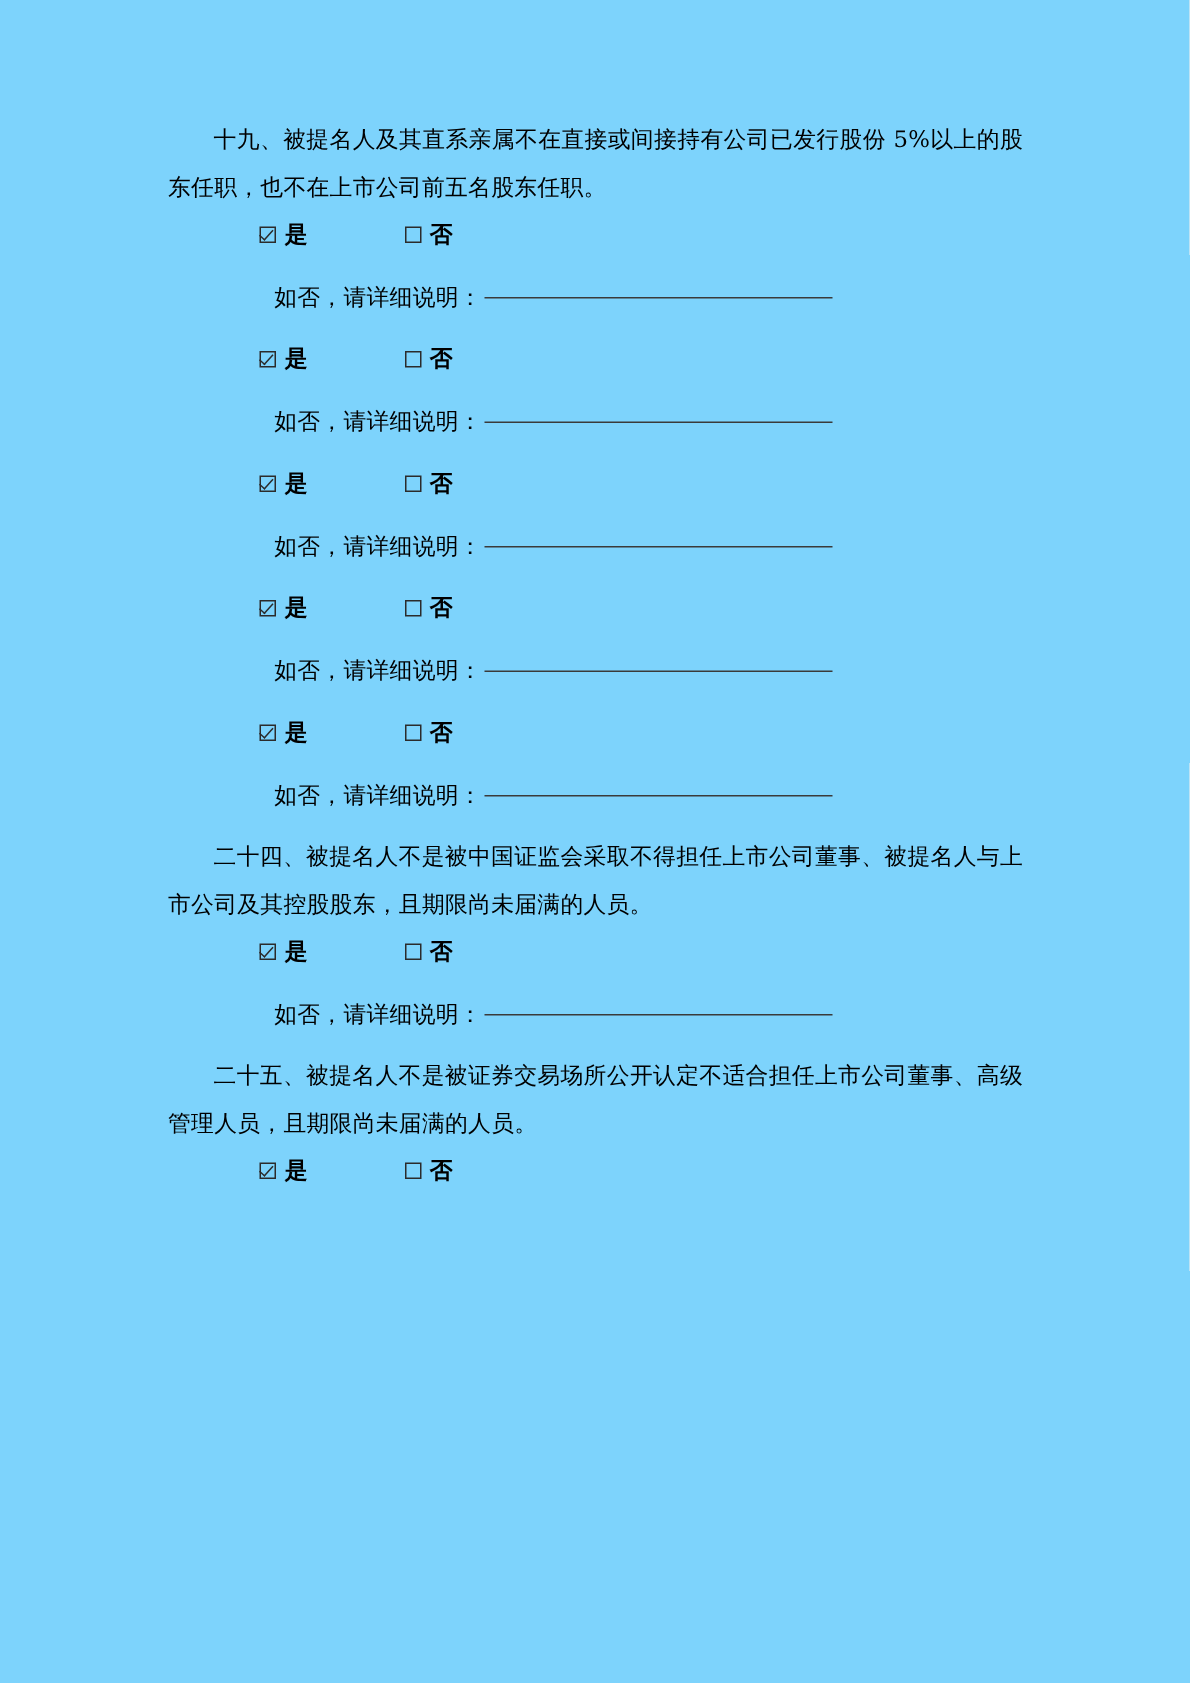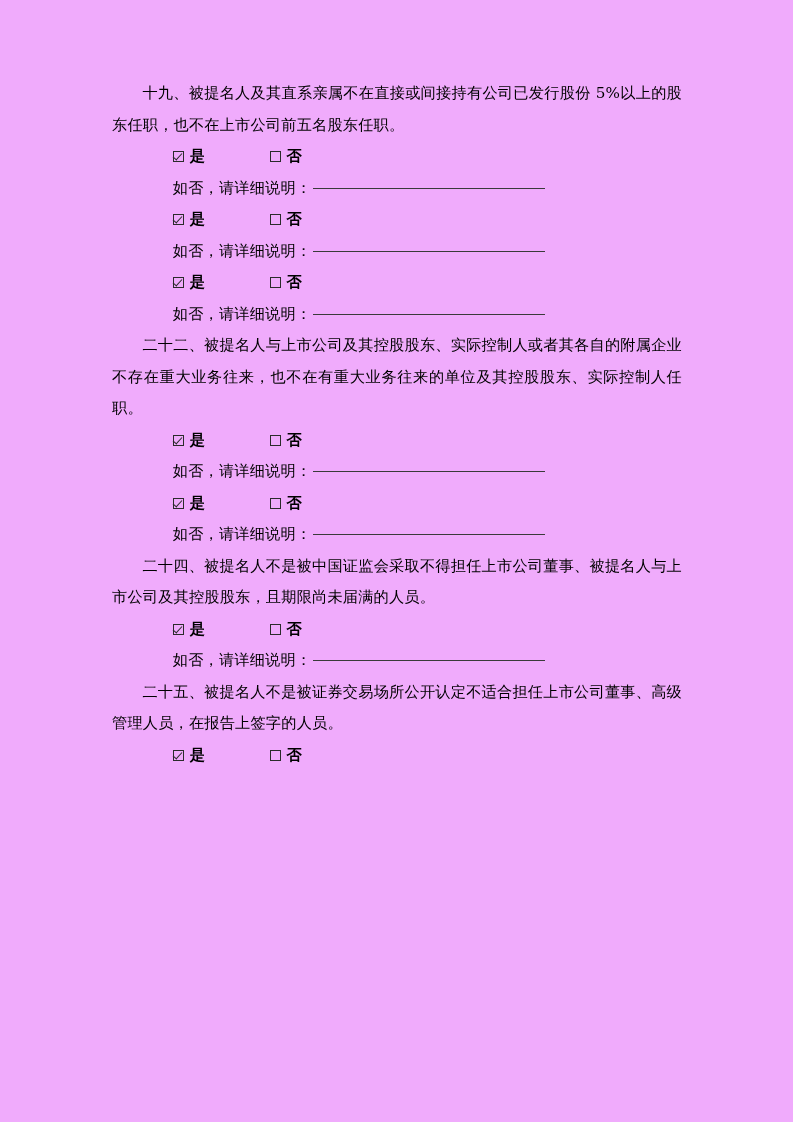--- a/index.html
+++ b/index.html
@@ -5,21 +5,21 @@
   html, body {
     margin: 0;
     padding: 0;
     background: #f0f0f0;
   }
   .page {
     position: relative;
     width: 793px;
     height: 1122px;
     margin: 0 auto;
-    background: #f0abfc;
+    background: #7dd3fc;
     box-sizing: border-box;
     overflow: hidden;
   }
   .content {
     position: absolute;
     left: 112px;
     top: 78px;
     width: 570px;
     font-family: "DejaVu Serif", "Liberation Serif", serif;
     font-size: 15.2px;
@@ -58,21 +58,21 @@
     position: absolute;
     left: 1.4px;
     top: -1px;
     width: 4px;
     height: 8px;
     border: solid #2b2b2b;
     border-width: 0 1.3px 1.3px 0;
     transform: rotate(42deg);
   }
   .explain-row {
-    margin: 0;
+    margin: 10px;
     text-indent: 2em;
     white-space: nowrap;
   }
   .explain-label { display: inline-block; }
   .rule {
     display: inline-block;
     width: 232px;
     border-bottom: 1px solid #3a3a3a;
     height: 1px;
     vertical-align: 4px;
@@ -100,21 +100,20 @@
       <span class="explain-label">如否，请详细说明：</span><span class="rule"></span>
     </p>
 
     <p class="answer-row">
       <span class="opt"><span class="box checked"></span><span>是</span></span><span class="gap-a"></span><span class="opt"><span class="box"></span><span>否</span></span>
     </p>
     <p class="explain-row">
       <span class="explain-label">如否，请详细说明：</span><span class="rule"></span>
     </p>
 
-    <p class="para">二十二、被提名人与上市公司及其控股股东、实际控制人或者其各自的附属企业不存在重大业务往来，也不在有重大业务往来的单位及其控股股东、实际控制人任职。</p>
     <p class="answer-row">
       <span class="opt"><span class="box checked"></span><span>是</span></span><span class="gap-a"></span><span class="opt"><span class="box"></span><span>否</span></span>
     </p>
     <p class="explain-row">
       <span class="explain-label">如否，请详细说明：</span><span class="rule"></span>
     </p>
 
     <p class="answer-row">
       <span class="opt"><span class="box checked"></span><span>是</span></span><span class="gap-a"></span><span class="opt"><span class="box"></span><span>否</span></span>
     </p>
@@ -123,19 +122,19 @@
     </p>
 
     <p class="para">二十四、被提名人不是被中国证监会采取不得担任上市公司董事、被提名人与上市公司及其控股股东，且期限尚未届满的人员。</p>
     <p class="answer-row">
       <span class="opt"><span class="box checked"></span><span>是</span></span><span class="gap-a"></span><span class="opt"><span class="box"></span><span>否</span></span>
     </p>
     <p class="explain-row">
       <span class="explain-label">如否，请详细说明：</span><span class="rule"></span>
     </p>
 
-    <p class="para">二十五、被提名人不是被证券交易场所公开认定不适合担任上市公司董事、高级管理人员，在报告上签字的人员。</p>
+    <p class="para">二十五、被提名人不是被证券交易场所公开认定不适合担任上市公司董事、高级管理人员，且期限尚未届满的人员。</p>
     <p class="answer-row">
       <span class="opt"><span class="box checked"></span><span>是</span></span><span class="gap-a"></span><span class="opt"><span class="box"></span><span>否</span></span>
     </p>
 
   </div>
 </div>
 
 </body></html>

